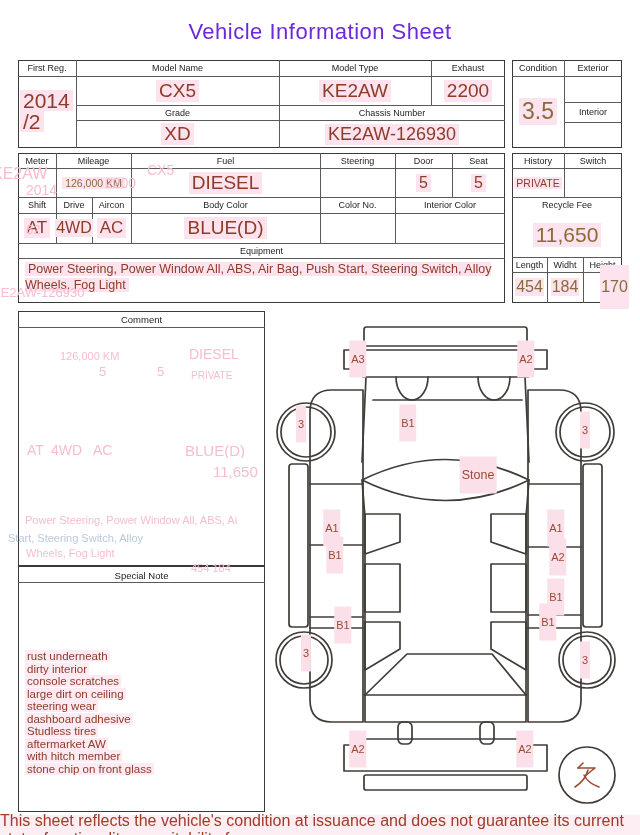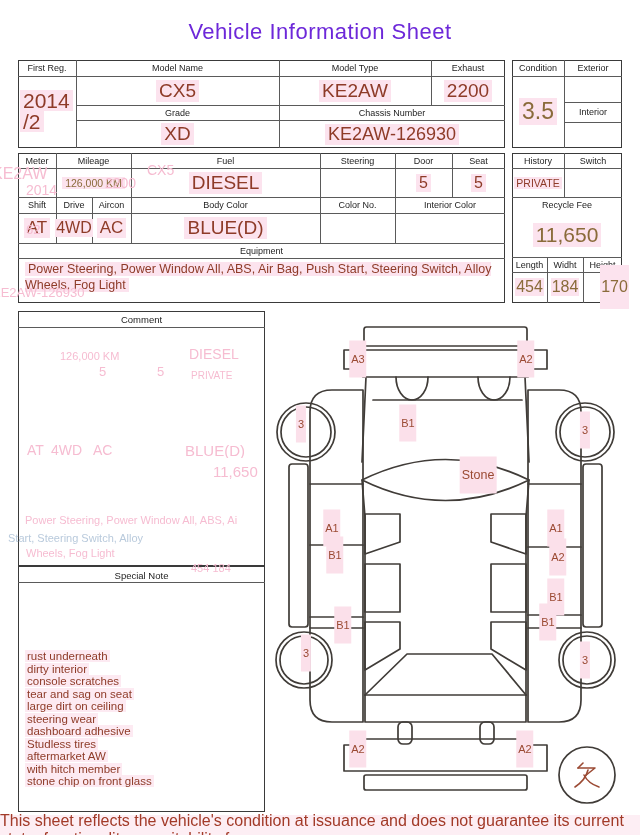--- a/index.html
+++ b/index.html
@@ -183,21 +183,20 @@
   <div class="boxhdr abs" style="left:18px;top:314px;width:247px;">Comment</div>
   <div class="hl" style="left:18px;top:327px;width:247px;"></div>
 
   <div class="box" style="left:18px;top:566px;width:247px;height:246px;"></div>
   <div class="boxhdr abs" style="left:18px;top:570px;width:247px;">Special Note</div>
   <div class="hl" style="left:18px;top:582px;width:247px;"></div>
   <ul class="notes abs" style="left:25px;top:622px;width:232px;margin-top:28px;">
     <li><span class="pink">rust underneath</span></li>
     <li><span class="pink">dirty interior</span></li>
     <li><span class="pink">console scratches</span></li>
-    <li><span class="pink">tear and sag on seat</span></li>
     <li><span class="pink">large dirt on ceiling</span></li>
     <li><span class="pink">steering wear</span></li>
     <li><span class="pink">dashboard adhesive</span></li>
     <li><span class="pink">Studless tires</span></li>
     <li><span class="pink">aftermarket AW</span></li>
     <li><span class="pink">with hitch member</span></li>
     <li><span class="pink">stone chip on front glass</span></li>
   </ul>
 
   <div class="ghost" style="left:-8px;top:166px;font-size:16px;">KE2AW</div>

